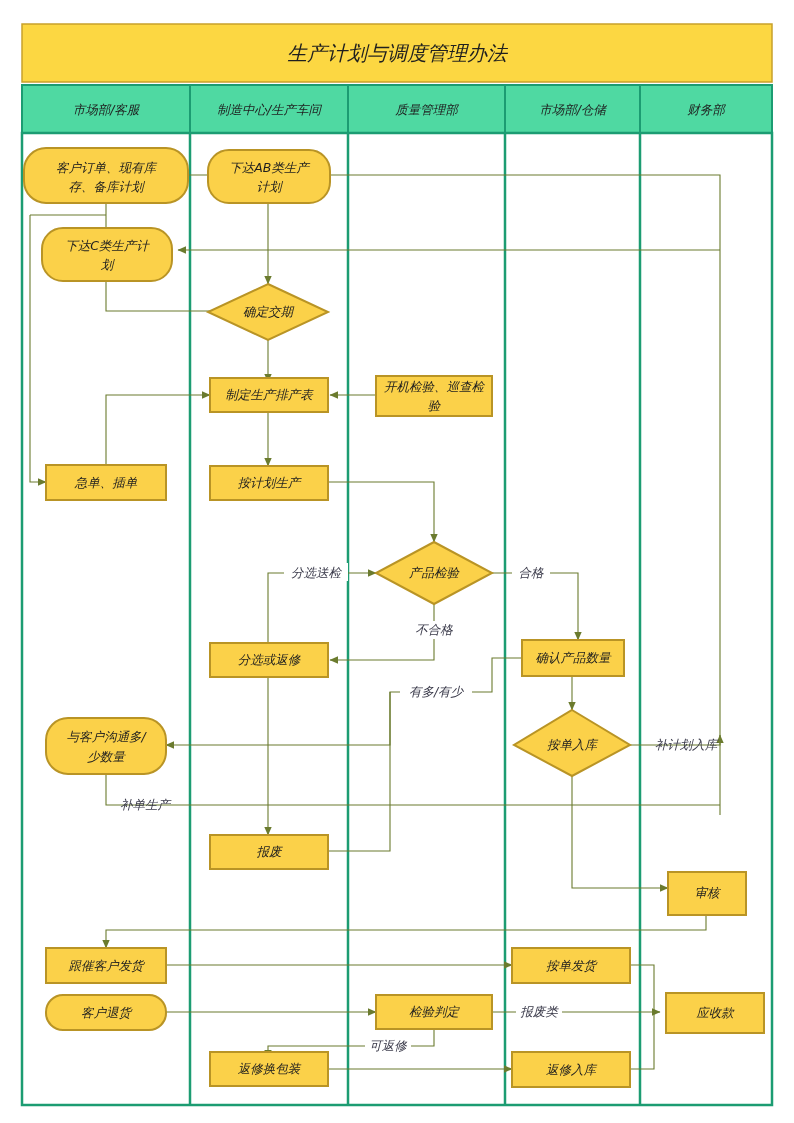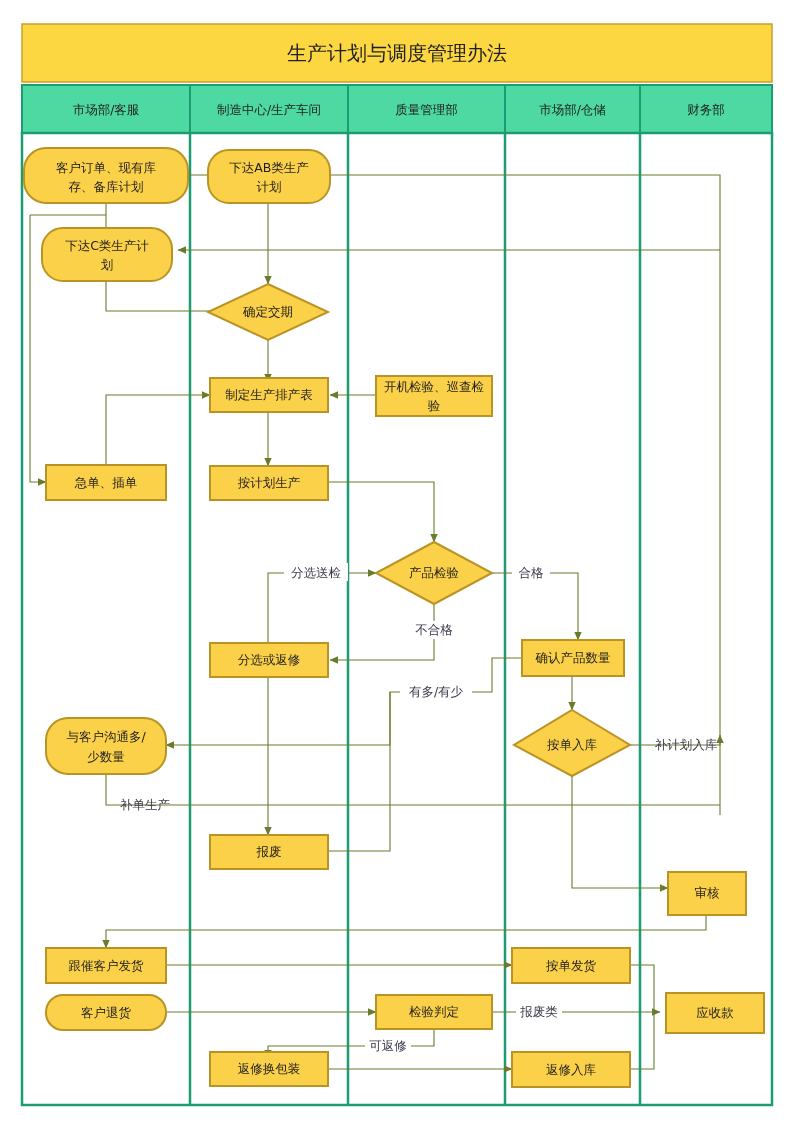--- a/index.html
+++ b/index.html
@@ -1,17 +1,17 @@
 <!DOCTYPE html>
 <html><head>
 <meta charset="utf-8">
 <style>
   html,body{margin:0;padding:0;background:#ffffff;}
   body{width:794px;height:1123px;font-family:"DejaVu Sans","Liberation Sans",sans-serif;}
-  #stage{position:relative;width:794px;height:1123px;overflow:hidden;}
+  #stage{position:relative;width:794px;height:1123px;overflow:hidden;font-style:italic;}
   svg{display:block;}
   .nodeText{font-size:12.5px;fill:#1f1f1f;font-family:"DejaVu Sans","Liberation Sans",sans-serif;text-anchor:middle;dominant-baseline:middle;}
   .edgeText{font-size:12.5px;fill:#3a3a4a;font-family:"DejaVu Sans","Liberation Sans",sans-serif;text-anchor:middle;dominant-baseline:middle;}
   .laneText{font-size:12.5px;fill:#1f1f1f;font-family:"DejaVu Sans","Liberation Sans",sans-serif;text-anchor:middle;dominant-baseline:middle;}
   .titleText{font-size:20px;fill:#1f1f1f;font-family:"DejaVu Sans","Liberation Sans",sans-serif;text-anchor:middle;dominant-baseline:middle;}
 </style>
 </head>
 <body>
 
 <div id="stage">

